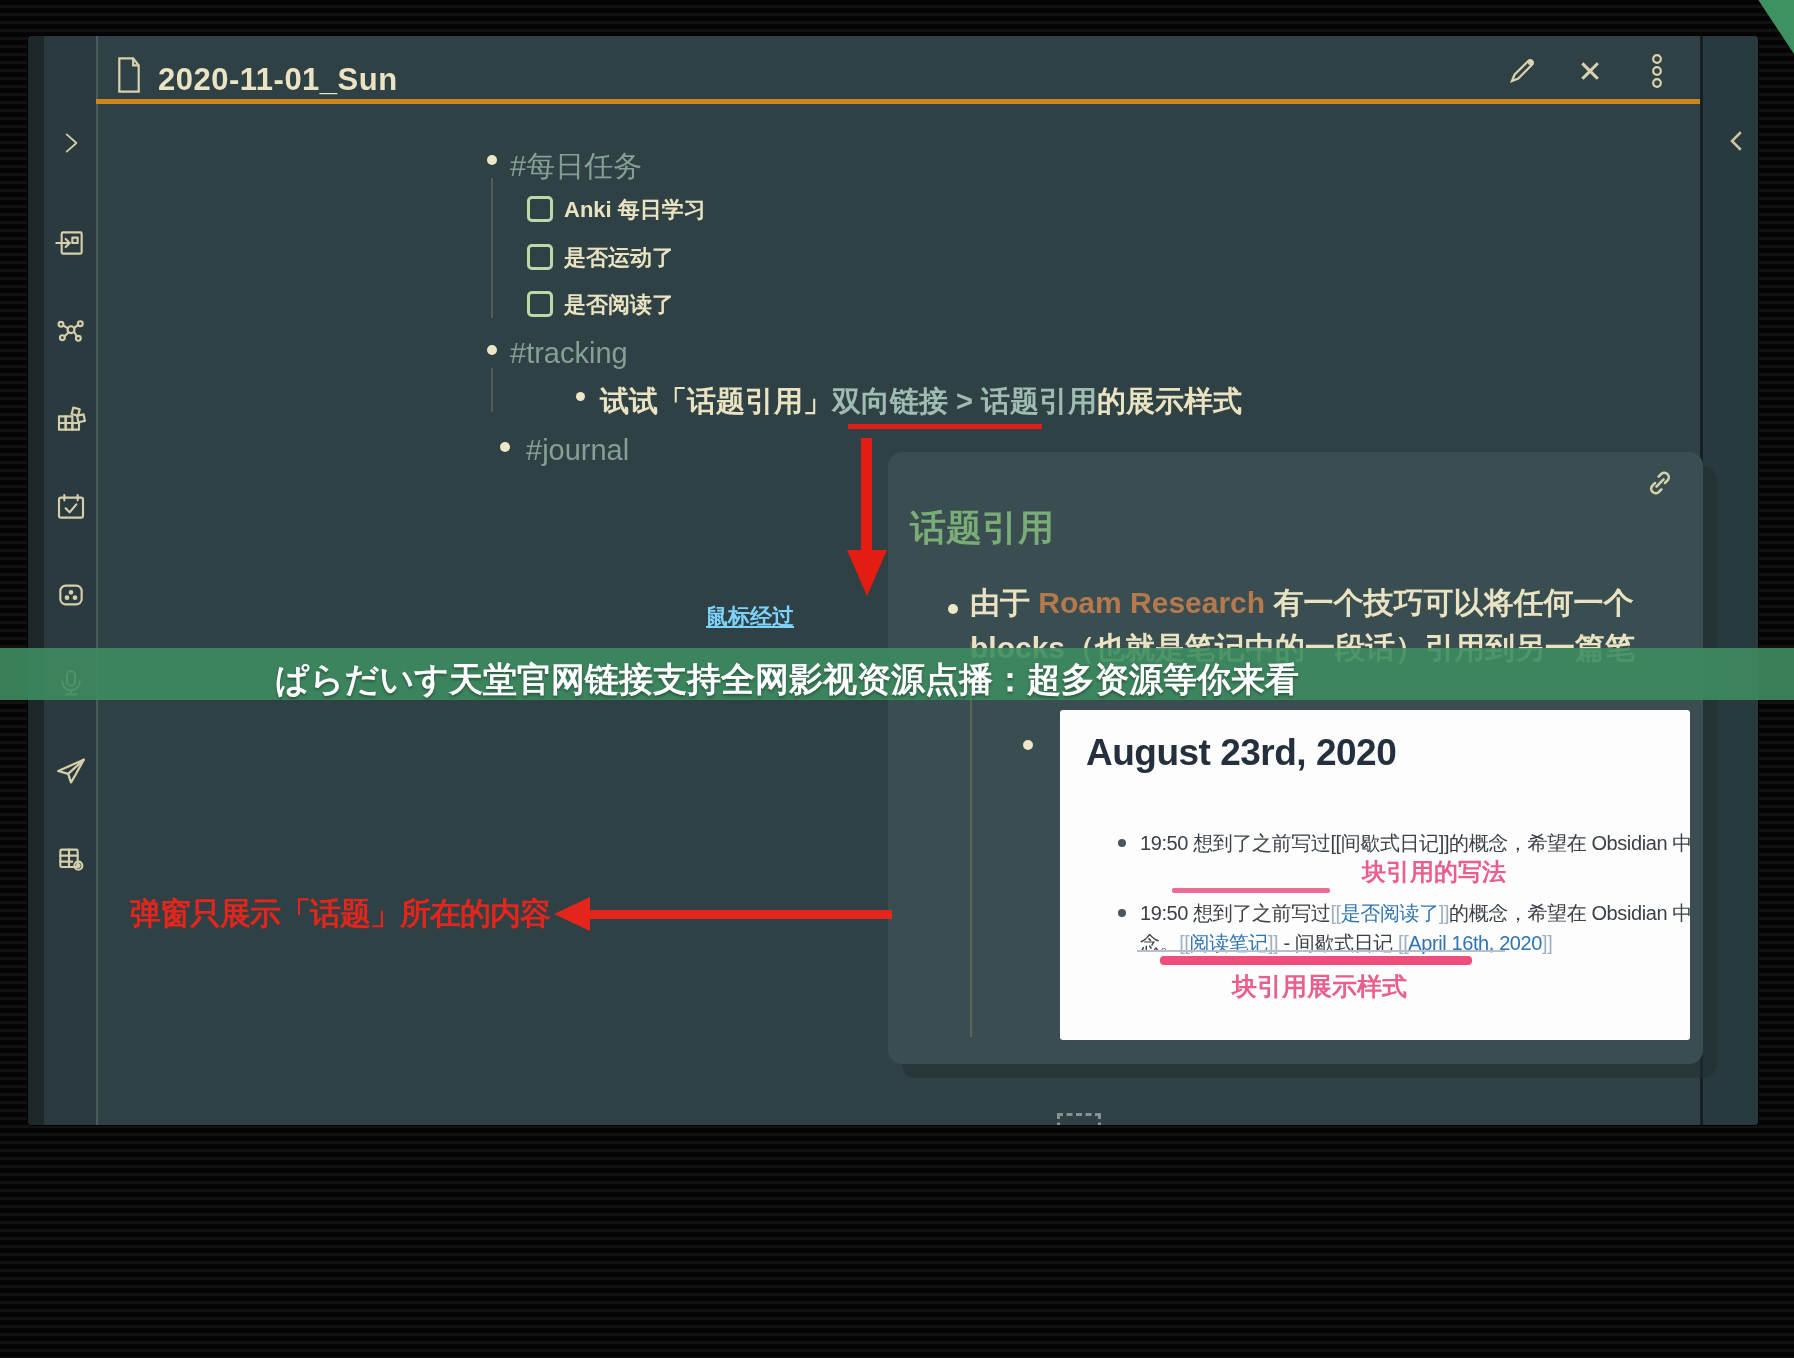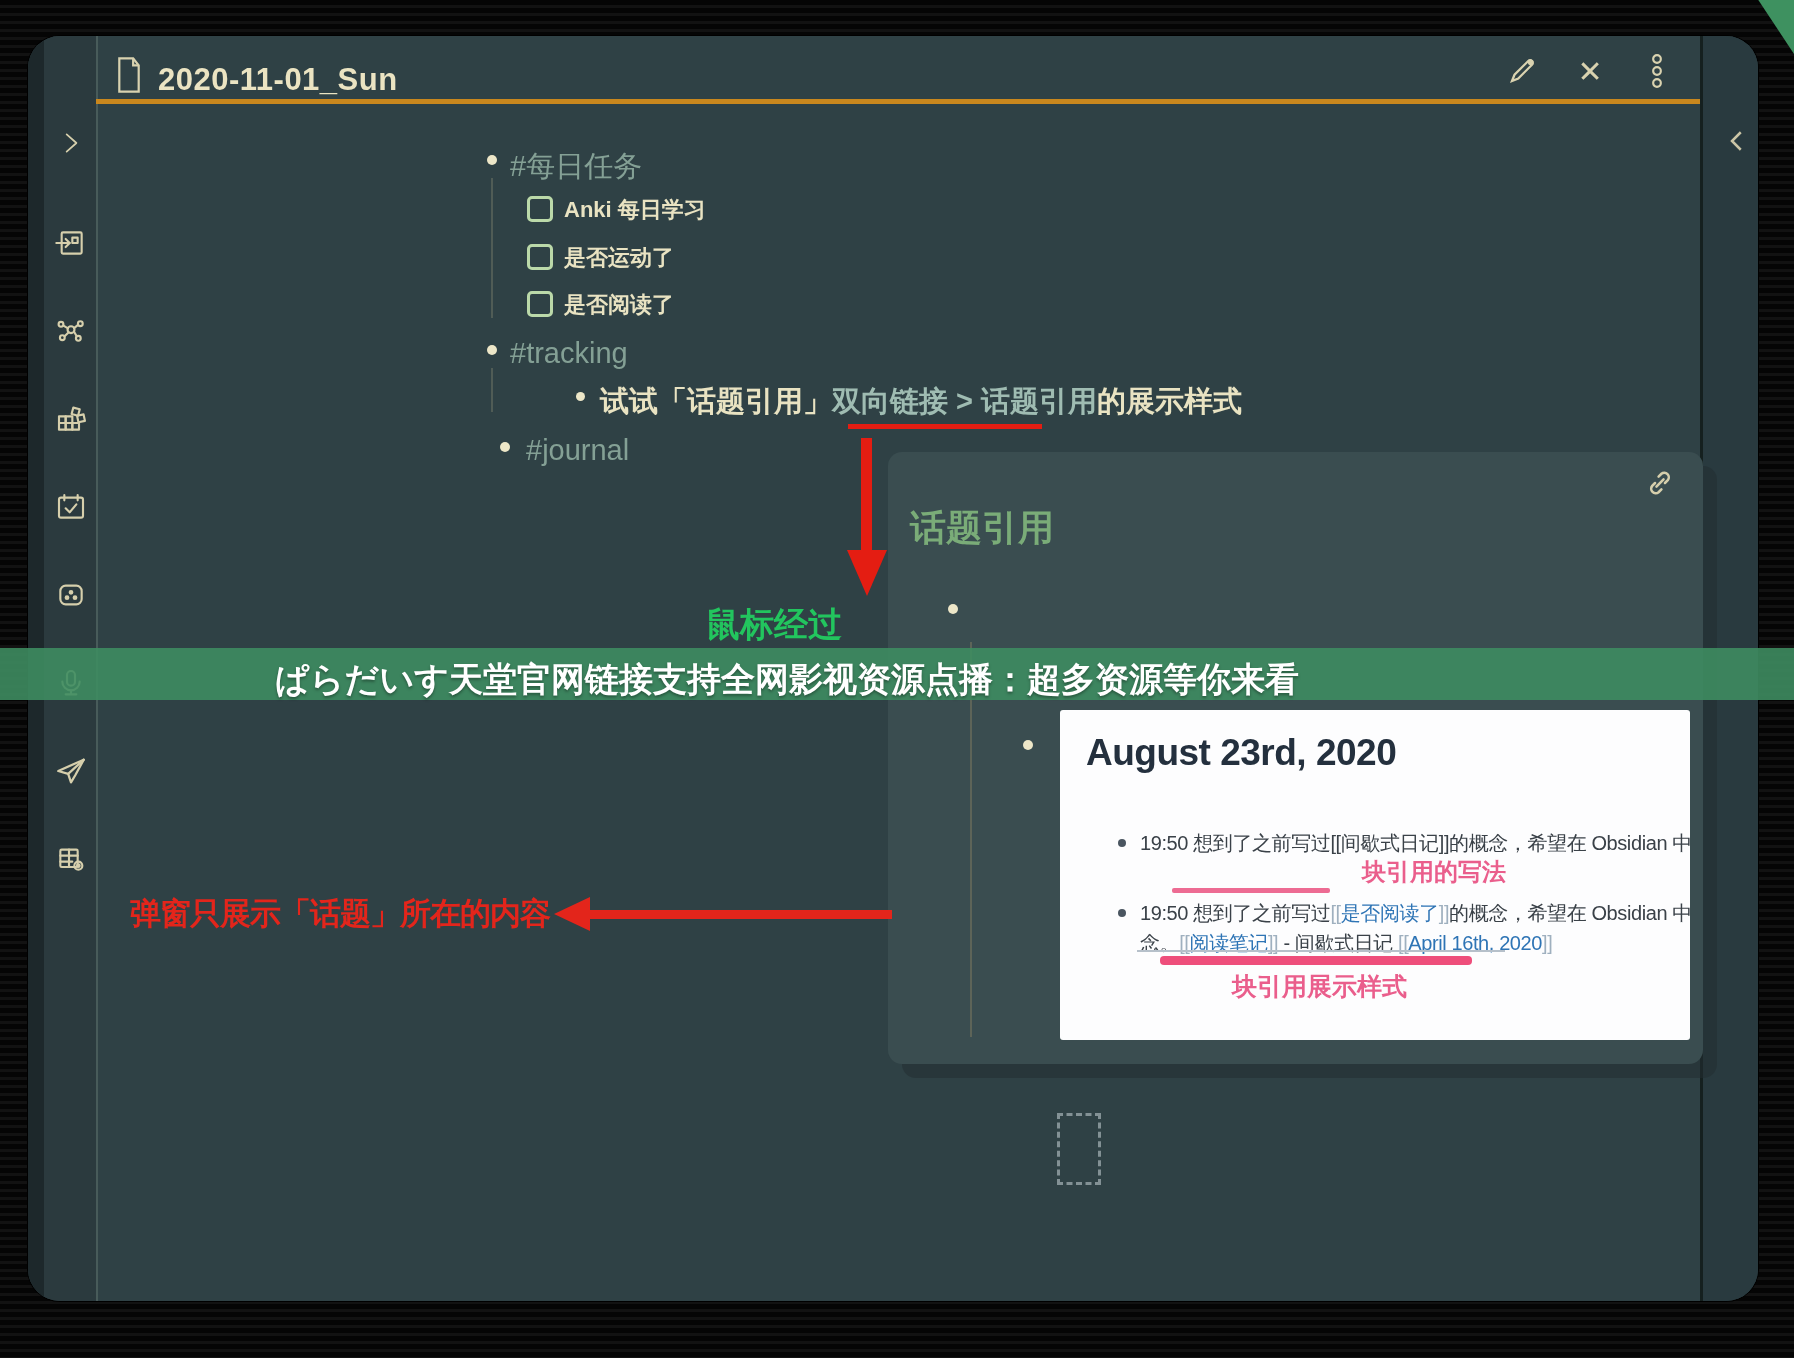--- a/index.html
+++ b/index.html
@@ -1,21 +1,21 @@
 <!DOCTYPE html>
 <html><head>
 <meta charset="utf-8">
 <style>
   html,body{margin:0;padding:0;background:#060606;overflow:hidden;}
   *{box-sizing:border-box;font-family:"Liberation Sans","DejaVu Sans",sans-serif;}
   .stage{position:relative;width:1794px;height:1358px;overflow:hidden;
          background:repeating-linear-gradient(to bottom,#050505 0 5px,#121212 5px 8px);}
   .green-wedge{position:absolute;right:0;top:0;width:42px;height:54px;background:#3E9160;
          clip-path:polygon(15% 0,100% 0,100% 100%);}
-  .window{position:absolute;left:28px;top:36px;width:1730px;height:1265px;border-radius:32px;
+  .window{position:absolute;left:28px;top:36px;width:1730px;height:1089px;border-radius:4px;
          background:#2F4145;overflow:hidden;box-shadow:0 0 0 1px #000;}
   .left-strip{position:absolute;left:0;top:0;width:16px;height:100%;background:#1D282B;}
   .icon-rail{position:absolute;left:16px;top:0;width:52px;height:100%;background:#2B3A3E;}
   .rail-divider{position:absolute;left:68px;top:0;width:2px;height:100%;background:#46565400;
          border-left:2px solid rgba(120,140,130,.35);}
   .right-divider{position:absolute;left:1672px;top:0;width:3px;height:100%;background:#15201f;}
   .right-panel{position:absolute;left:1675px;top:0;width:55px;height:100%;background:#293A3F;}
   .rail-icon{position:absolute;left:24px;width:38px;height:38px;display:flex;align-items:center;
          justify-content:center;cursor:pointer;}
   .rail-icon svg{stroke:#D6CFAC;fill:none;stroke-width:1.6;stroke-linecap:round;stroke-linejoin:round;}
@@ -31,21 +31,21 @@
   .tag{position:absolute;font-size:29px;color:#84A095;}
   .indent-guide{position:absolute;width:2px;background:rgba(200,190,150,.22);}
   .checkrow-label{position:absolute;font-size:22px;font-weight:bold;color:#E9E3C2;}
   .checkbox{position:absolute;width:26px;height:26px;border:3px solid #BBD9A9;border-radius:5px;background:transparent;cursor:pointer;}
   .track-line{position:absolute;left:572px;top:346px;font-size:29px;font-weight:bold;color:#E9E3C2;white-space:nowrap;}
   .int-link{color:#9FBCB2;font-weight:bold;cursor:pointer;}
   .red-underline{position:absolute;left:820px;top:388px;width:194px;height:5px;background:#E41D12;}
   .red-arrow-shaft{position:absolute;left:833px;top:402px;width:11px;height:114px;background:#E41D12;}
   .red-arrow-head{position:absolute;left:819px;top:514px;width:0;height:0;
         border-left:20px solid transparent;border-right:20px solid transparent;border-top:46px solid #E41D12;}
-  .hover-label{position:absolute;left:678px;top:566px;font-size:34px;font-weight:bold;color:#22c55e;}
+  .hover-label{position:absolute;left:678px;top:566px;font-size:22px;font-weight:bold;color:#7dd3fc;text-decoration:underline;}
   
   .popup{position:absolute;left:860px;top:416px;width:815px;height:612px;background:#3A4D50;
         border-radius:14px;box-shadow:14px 14px 0 rgba(34,46,50,.55);}
   .chain-icon{position:absolute;left:755px;top:14px;width:34px;height:34px;}
   .chain-icon svg{stroke:#D6CFAC;fill:none;stroke-width:1.8;stroke-linecap:round;}
   .popup-title{position:absolute;left:22px;top:52px;font-size:36px;font-weight:bold;color:#7AAC78;}
   .popup-bullet-dot{position:absolute;left:60px;top:152px;width:10px;height:10px;border-radius:50%;background:#EDE7C8;}
   .popup-text{position:absolute;left:82px;top:128px;width:706px;font-size:30px;font-weight:bold;
         color:#E9E3C2;line-height:45px;}
   .roam-link{color:#B5794E;cursor:pointer;}
@@ -223,20 +223,23 @@
     <div class="popup">
       <div class="chain-icon">
         <svg width="34" height="34" viewBox="0 0 24 24">
             <path d="M9.5 14.5 L14.5 9.5"></path>
             <path d="M11 7.5 l2-2 a3.2 3.2 0 0 1 4.5 4.5 l-2 2"></path>
             <path d="M13 16.5 l-2 2 a3.2 3.2 0 0 1 -4.5-4.5 l2-2"></path>
           </svg>
       </div>
       <div class="popup-title">话题引用</div>
       <div class="popup-bullet-dot"></div>
+      <div class="popup-text"><span>由于 </span><span class="roam-link">Roam Research</span><span> 有一个技巧可以将任何一个</span><br>
+        <span>blocks（也就是笔记中的一段话）引用到另一篇笔</span>
+      </div>
       <div class="popup-guide"></div>
       <div class="embed-bullet-dot"></div>
 
       <div class="card">
         <div class="card-title">August 23rd, 2020</div>
         <div class="card-dot" style="top:129px"></div>
         <div class="card-line" style="top:120px">19:50 想到了之前写过[[间歇式日记]]的概念，希望在 Obsidian 中</div>
         <div class="pink-underline"></div>
         <div class="annot-pink" style="left:302px;top:146px;font-size:24px">块引用的写法</div>
 

